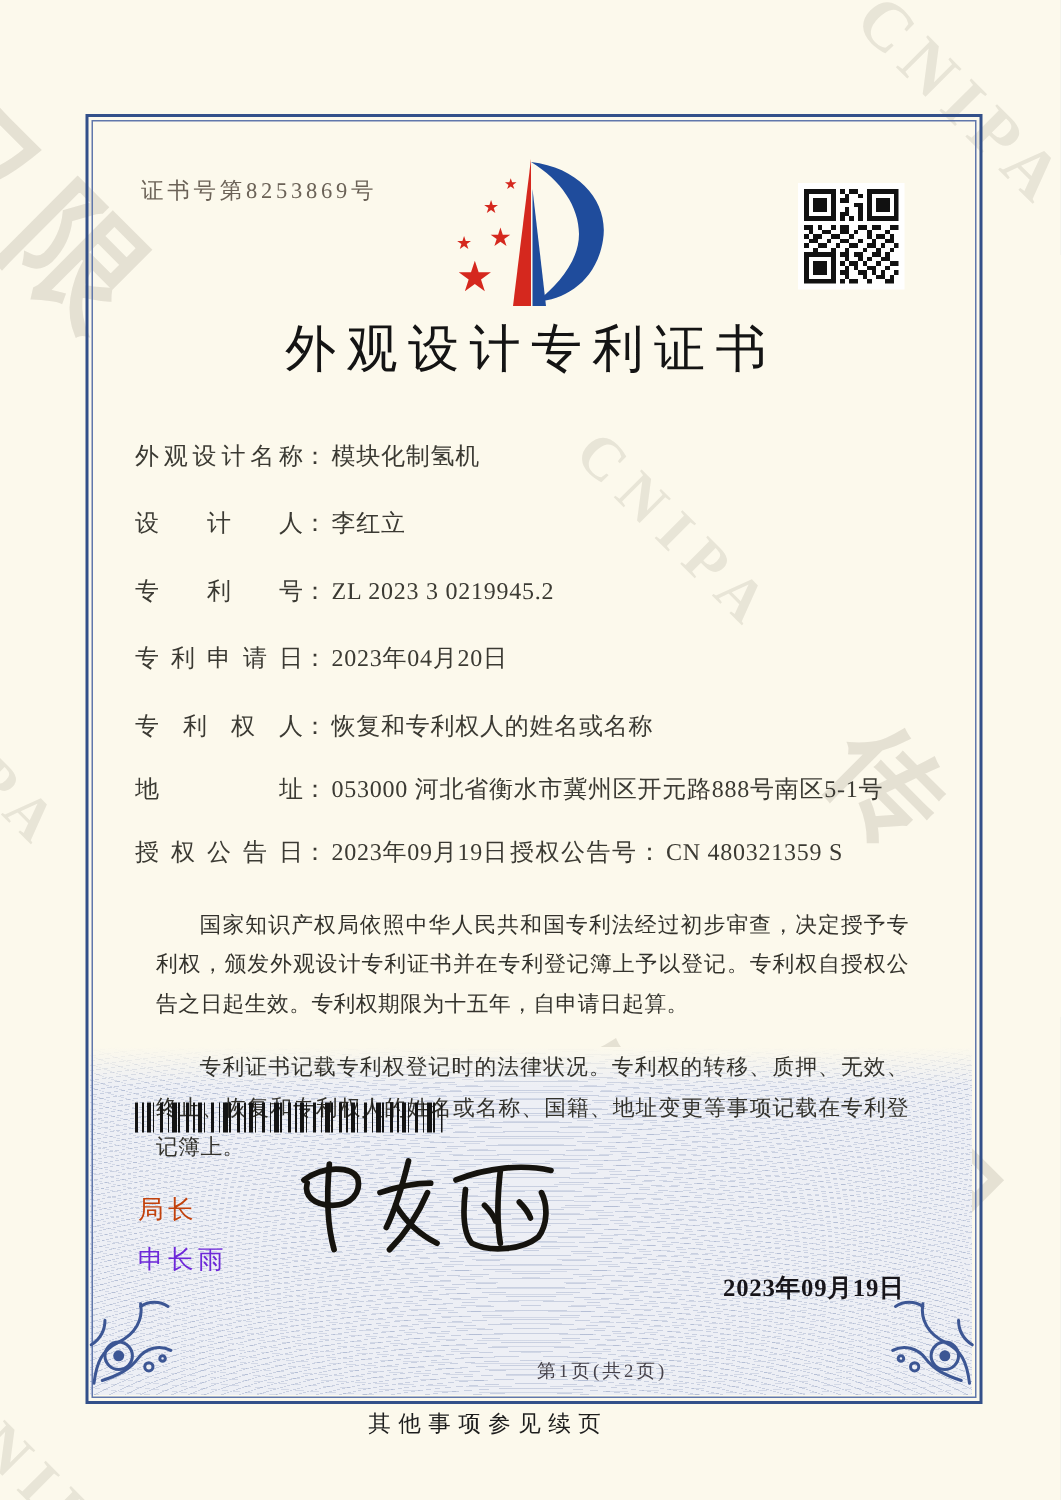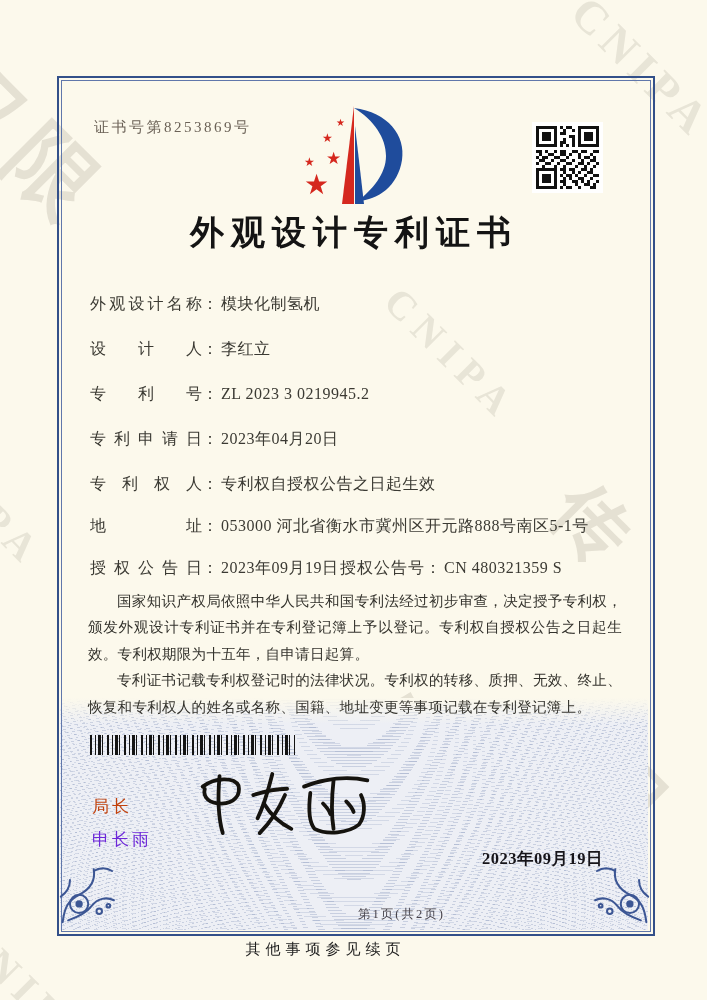--- a/index.html
+++ b/index.html
@@ -62,21 +62,21 @@
     position:absolute;left:94px;top:118px;
     font-size:15px;letter-spacing:2.5px;color:#6b6257;z-index:4;
   }
   .logo{position:absolute;left:292px;top:102px;width:120px;height:110px;z-index:4;}
   .qr{
     position:absolute;left:532px;top:122px;width:71px;height:71px;
     background:#ffffff;padding:4px;box-sizing:border-box;z-index:4;
   }
   .doc-title{
     position:absolute;left:57px;top:210px;width:594px;
-    text-align:center;font-size:34px;font-weight:700;
+    text-align:center;font-size:34px;font-weight:400;
     letter-spacing:7px;color:#141414;z-index:4;
   }
   
   .field-row{
     position:absolute;left:90px;width:540px;height:26px;
     font-size:16px;z-index:4;white-space:nowrap;
   }
   .flabel{
     display:inline-block;width:112px;
     text-align:justify;text-align-last:justify;
@@ -84,21 +84,21 @@
   }
   .fcolon{color:#3b3a33;}
   .fvalue{margin-left:3px;color:#3b3a33;letter-spacing:0.5px;}
   .field-group2{position:absolute;left:250px;top:0;}
   .flabel2{letter-spacing:1px;color:#3b3a33;}
   
   .paras{
     position:absolute;left:88px;top:588px;width:534px;z-index:4;
     font-size:14.5px;line-height:1.82;color:#33322c;text-align:justify;
   }
-  .paras p{margin:0;text-indent:2em;letter-spacing:0.3px;}
+  .paras p{margin:16px;text-indent:2em;letter-spacing:0.3px;}
   
   .barcode{
     position:absolute;left:90px;top:735px;width:205px;height:20px;z-index:4;
     background-image:repeating-linear-gradient(90deg,
       #141414 0 2px,rgba(0,0,0,0) 2px 5px,
       #141414 5px 6px,rgba(0,0,0,0) 6px 8px,
       #141414 8px 11px,rgba(0,0,0,0) 11px 12px,
       #141414 12px 13px,rgba(0,0,0,0) 13px 17px);
   }
   
@@ -276,21 +276,21 @@
   <div class="field-row" style="top:294px">
     <span class="flabel">外观设计名称</span><span class="fcolon">：</span><span class="fvalue">模块化制氢机</span>
   </div>
   <div class="field-row" style="top:384px">
     <span class="flabel">专利号</span><span class="fcolon">：</span><span class="fvalue">ZL 2023 3 0219945.2</span>
   </div>
   <div class="field-row" style="top:429px">
     <span class="flabel">专利申请日</span><span class="fcolon">：</span><span class="fvalue">2023年04月20日</span>
   </div>
   <div class="field-row" style="top:474px">
-    <span class="flabel">专利权人</span><span class="fcolon">：</span><span class="fvalue">专利权自授权公告之日起生效</span>
+    <span class="flabel">专利权人</span><span class="fcolon">：</span><span class="fvalue">恢复和专利权人的姓名或名称</span>
   </div>
   <div class="field-row" style="top:516px">
     <span class="flabel">地址</span><span class="fcolon">：</span><span class="fvalue">053000 河北省衡水市冀州区开元路888号南区5-1号</span>
   </div>
   <div class="field-row" style="top:558px">
     <span class="flabel">授权公告日</span><span class="fcolon">：</span><span class="fvalue">2023年09月19日</span>
     <span class="field-group2">
       <span class="flabel2">授权公告号</span><span class="fcolon">：</span><span class="fvalue">CN 480321359 S</span>
     </span>
   </div>

